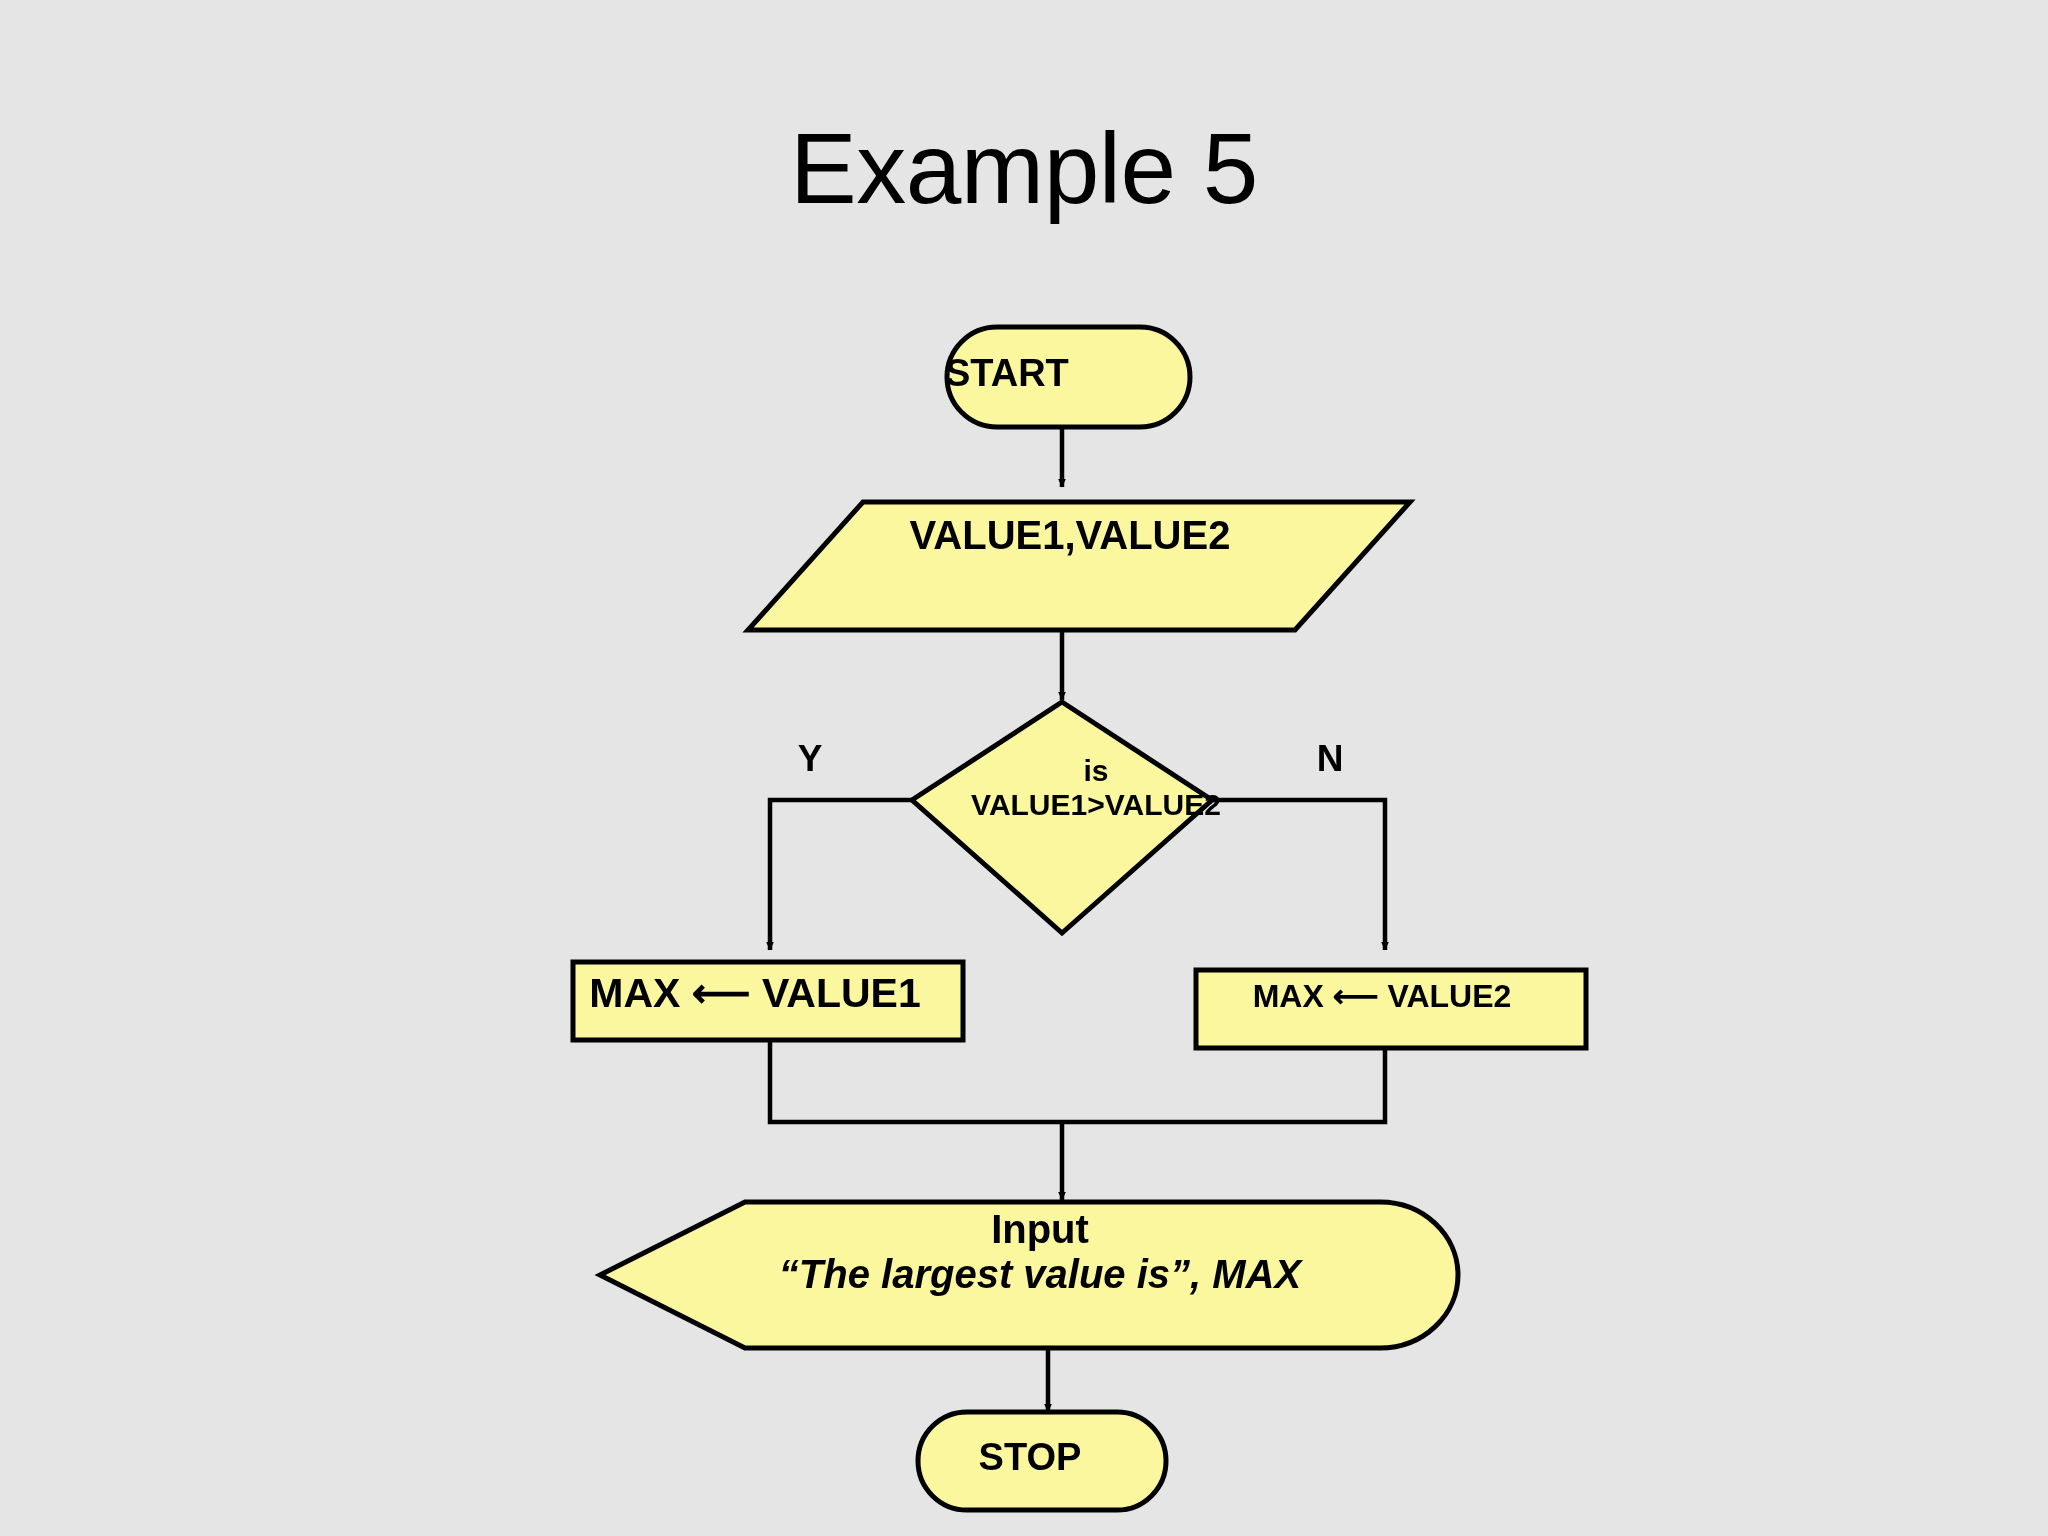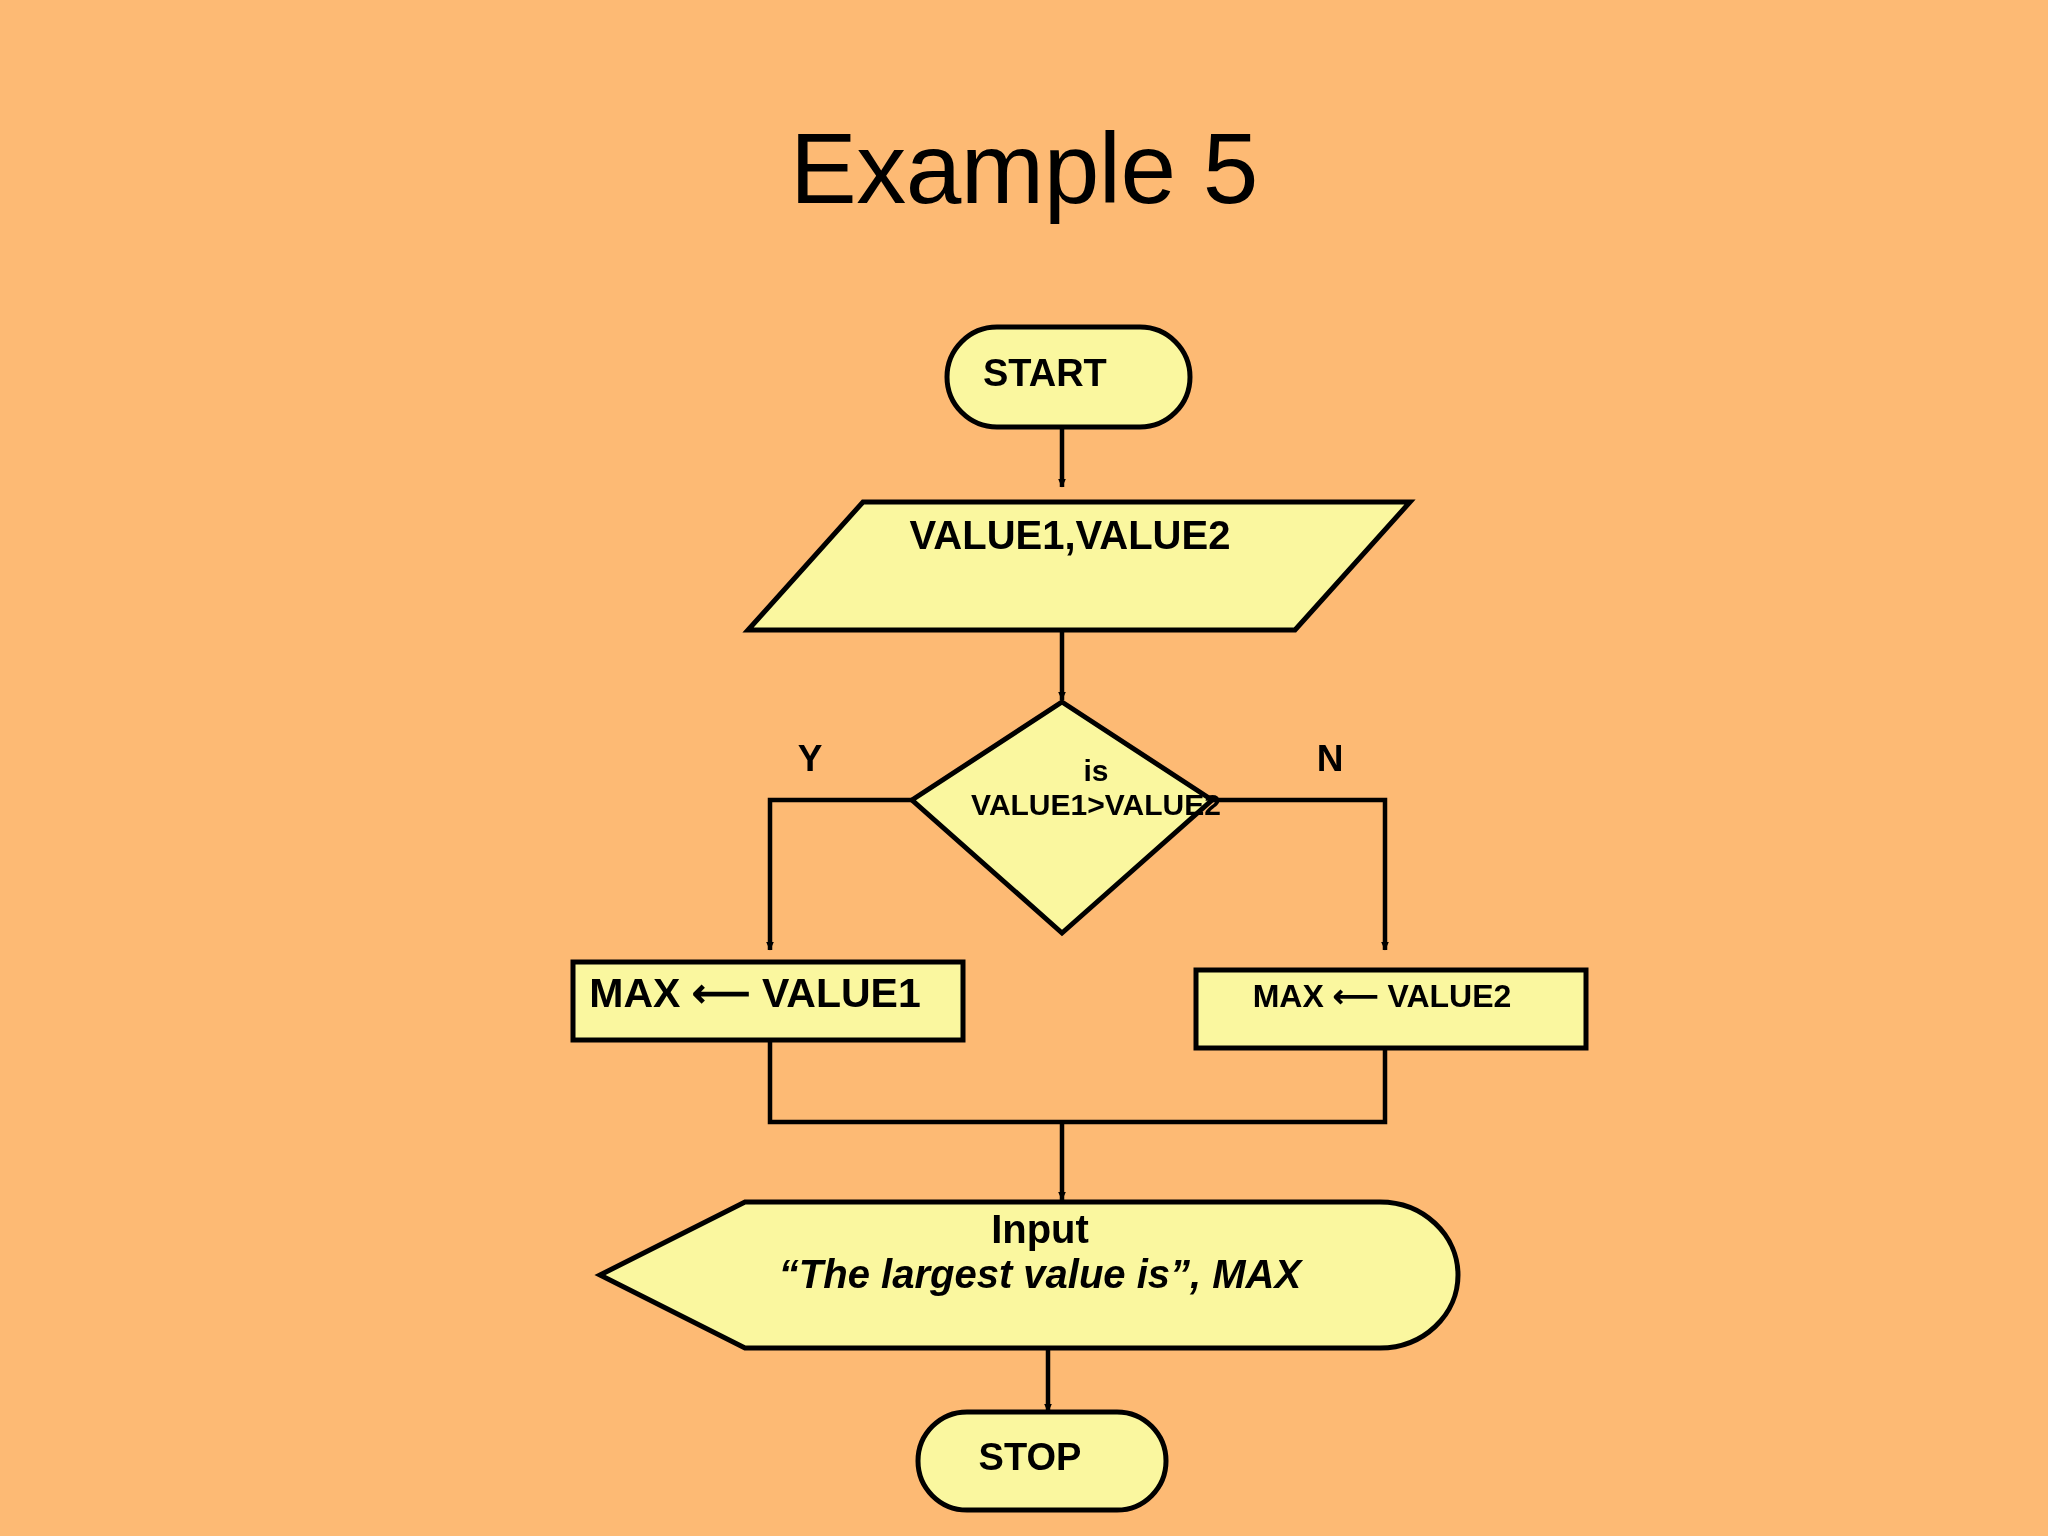--- a/index.html
+++ b/index.html
@@ -10,21 +10,21 @@
   body {
     width: 2048px;
     height: 1536px;
     overflow: hidden;
     font-family: "Liberation Sans", sans-serif;
   }
   #slide {
     position: relative;
     width: 2048px;
     height: 1536px;
-    background: #fdba74;
+    background: #e5e5e5;
   }
   #page-title {
     position: absolute;
     left: 0;
     top: 118px;
     width: 2048px;
     text-align: center;
     font-family: "Liberation Sans", sans-serif;
     font-size: 100px;
     font-weight: 400;
@@ -51,21 +51,21 @@
   }
   .branch-label {
     position: absolute;
     font-family: "Liberation Sans", sans-serif;
     font-weight: bold;
     font-size: 37px;
     color: #000000;
     text-align: center;
     white-space: nowrap;
   }
-  .lbl-start   { left: 945px;  top: 352px; width: 246px; font-size: 38px; text-align: left; padding-left: 38px; box-sizing: border-box; }
+  .lbl-start   { left: 945px;  top: 352px; width: 246px; font-size: 38px; text-align: left; box-sizing: border-box; }
   .lbl-stop    { left: 900px;  top: 1436px; width: 260px; font-size: 38px; }
   .lbl-input   { left: 760px;  top: 513px; width: 620px; font-size: 40px; }
   .lbl-decide  { left: 836px;  top: 754px; width: 520px; font-size: 30px; }
   .lbl-proc-l  { left: 555px;  top: 971px; width: 400px; font-size: 41px; }
   .lbl-proc-r  { left: 1182px; top: 979px; width: 400px; font-size: 32px; }
   .lbl-print   { left: 700px;  top: 1207px; width: 680px; font-size: 40px; }
   .lbl-print .line2 { font-style: italic; }
   .lbl-y { left: 780px;  top: 738px; width: 60px; }
   .lbl-n { left: 1300px; top: 738px; width: 60px; }
 </style>

